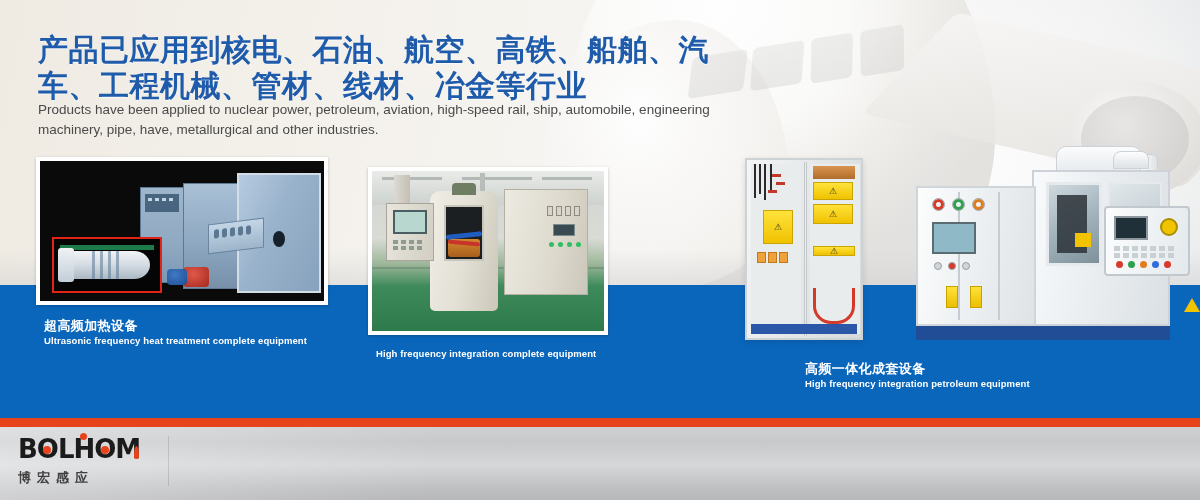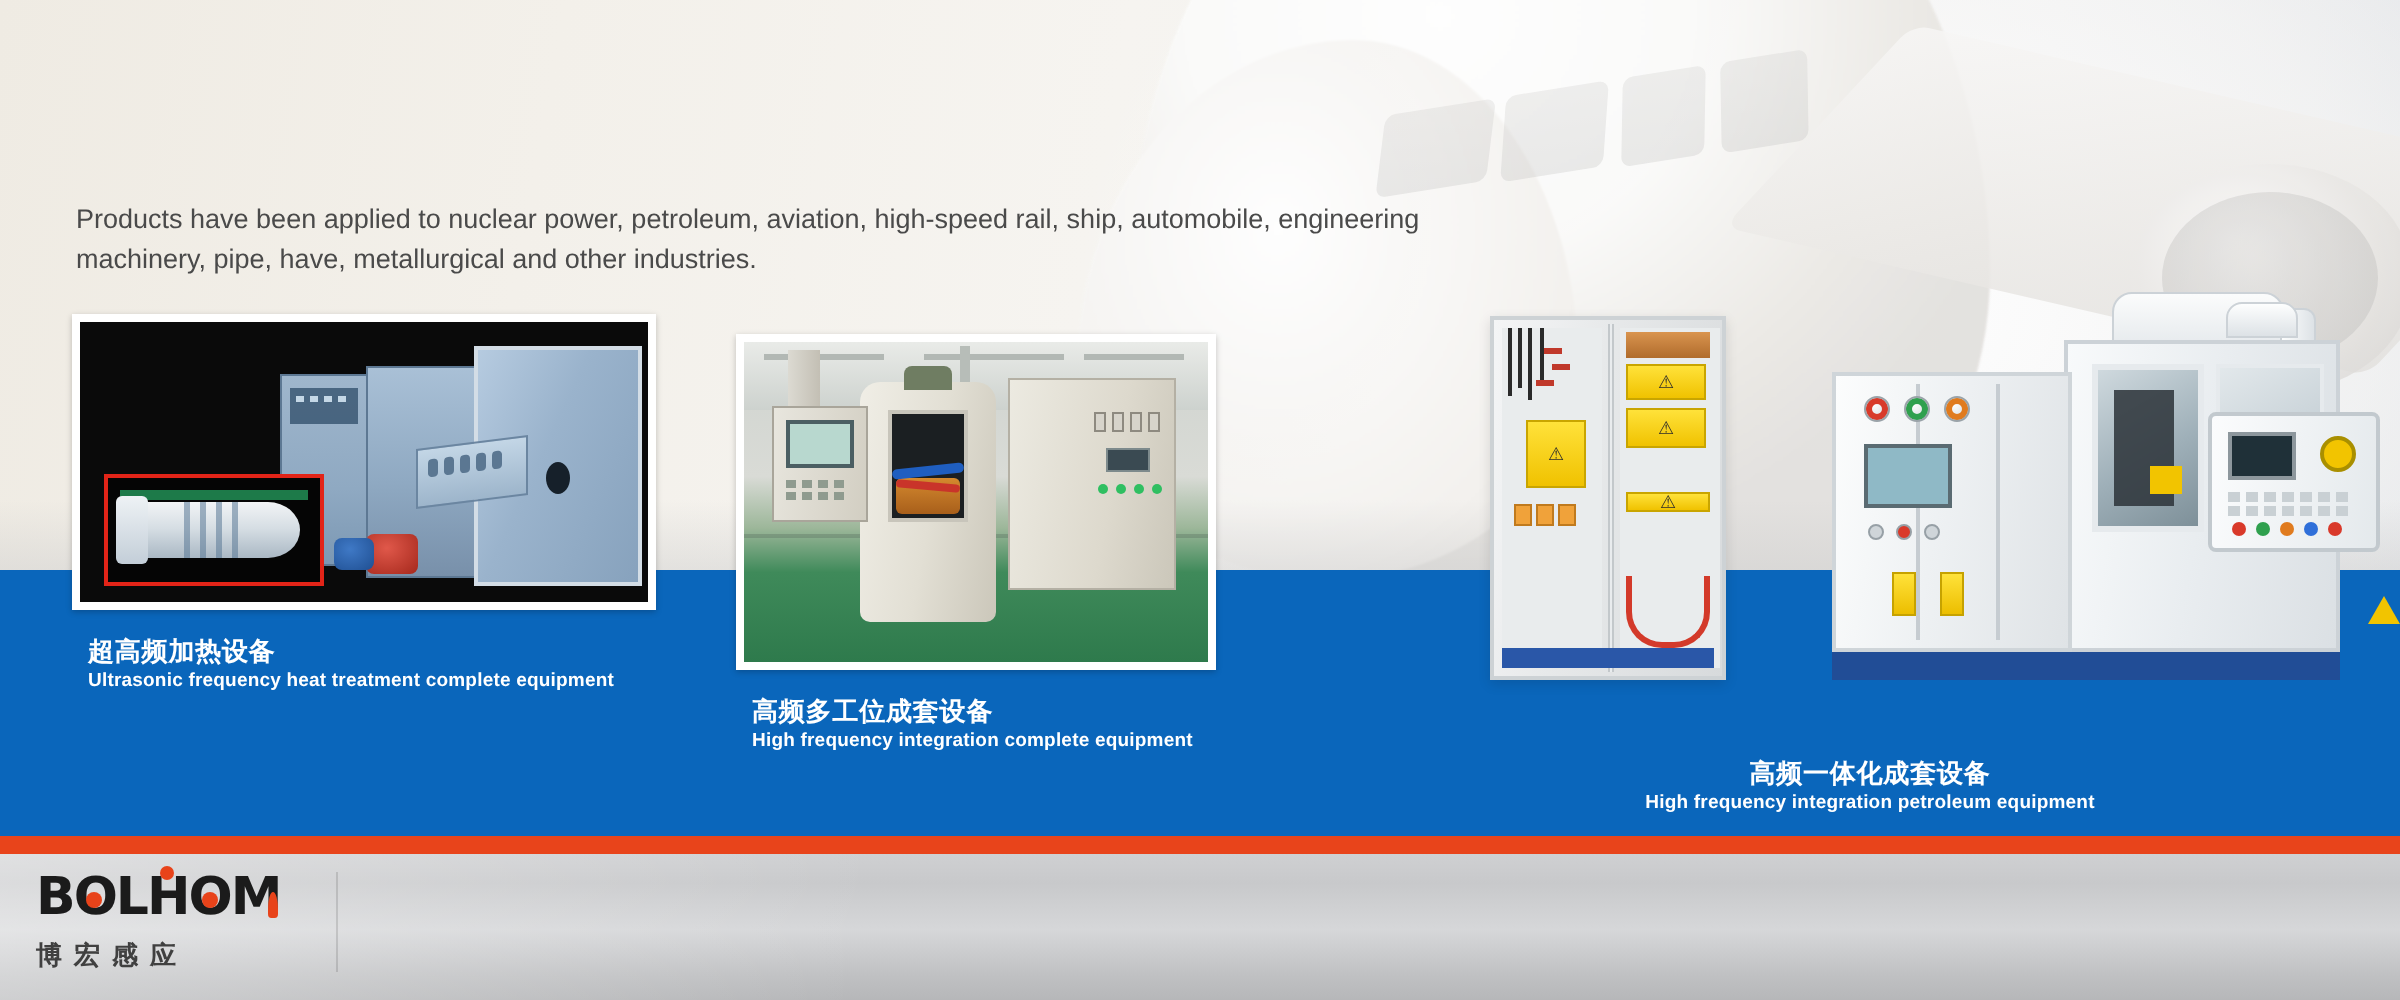--- a/index.html
+++ b/index.html
@@ -338,21 +338,21 @@
     background:linear-gradient(180deg,#d9944f,#b06c2c);
   }
   .c3-cool{
     position:absolute; left:66px; top:128px; width:42px; height:36px;
     border:3px solid #d33a2a; border-top:none; border-radius:0 0 18px 18px;
   }
   .c3-base{
     position:absolute; left:4px; right:4px; bottom:4px; height:10px;
     background:#2a57a8;
   }
-  #card3 .caption { margin-top:38px; margin-left:60px; width:260px;text-align:center; }
+  #card3 .caption { margin-top:20px; margin-left:60px; width:260px; }
 
   
   #card4 { left:908px; top:148px; width:290px; }
   .c4-body{ position:relative; width:290px; height:200px; }
   .c4-cab{
     position:absolute; left:8px; top:38px; width:120px; height:140px;
     background:linear-gradient(100deg,#fcfdfd 0%,#eef1f3 45%,#dfe3e6 100%);
     border:2px solid #cfd5d9;
   }
   .c4-cab .door{
@@ -519,20 +519,21 @@
       <span></span>
   </div>
   <div class="wing"></div>
   <div class="engine"></div>
   <div class="floor-haze"></div>
 
   <div class="blue-band"></div>
   <div class="orange-rule"></div>
   <div class="footer"></div>
 
+  <div class="headline">产品已应用到核电、石油、航空、高铁、船舶、汽车、工程机械、管材、线材、冶金等行业</div>
   <div class="subline">Products have been applied to nuclear power, petroleum, aviation, high-speed rail, ship, automobile, engineering machinery, pipe, have, metallurgical and other industries.</div>
 
   <div class="card" id="card1">
     <div class="photo-frame">
       <div class="photo">
         <div class="c1-cab-a">
           <div class="panel">
               <i style="left:3px"></i>
               <i style="left:10px"></i>
               <i style="left:17px"></i>
@@ -608,21 +609,20 @@
               <i style="left:24px;top:0"></i>
             <i style="left:0;top:6px"></i>
               <i style="left:8px;top:6px"></i>
               <i style="left:16px;top:6px"></i>
               <i style="left:24px;top:6px"></i>
           </div>
         </div>
       </div>
     </div>
     <div class="caption">
-      <div class="cap-cn">高频多工位成套设备</div>
       <div class="cap-en">High frequency integration complete equipment</div>
     </div>
   </div>
 
   <div class="card" id="card3">
     <div class="c3-body">
       <div class="c3-inner c3-l"></div>
       <div class="c3-inner c3-r"></div>
       <div class="c3-div"></div>
       <div class="c3-wires">

